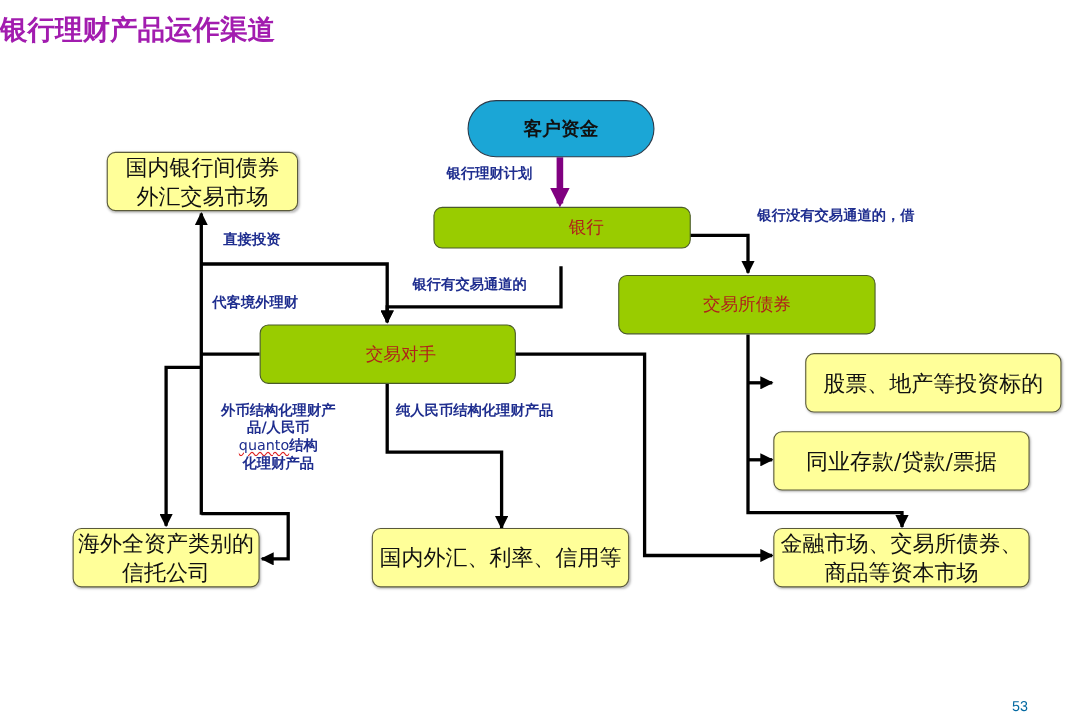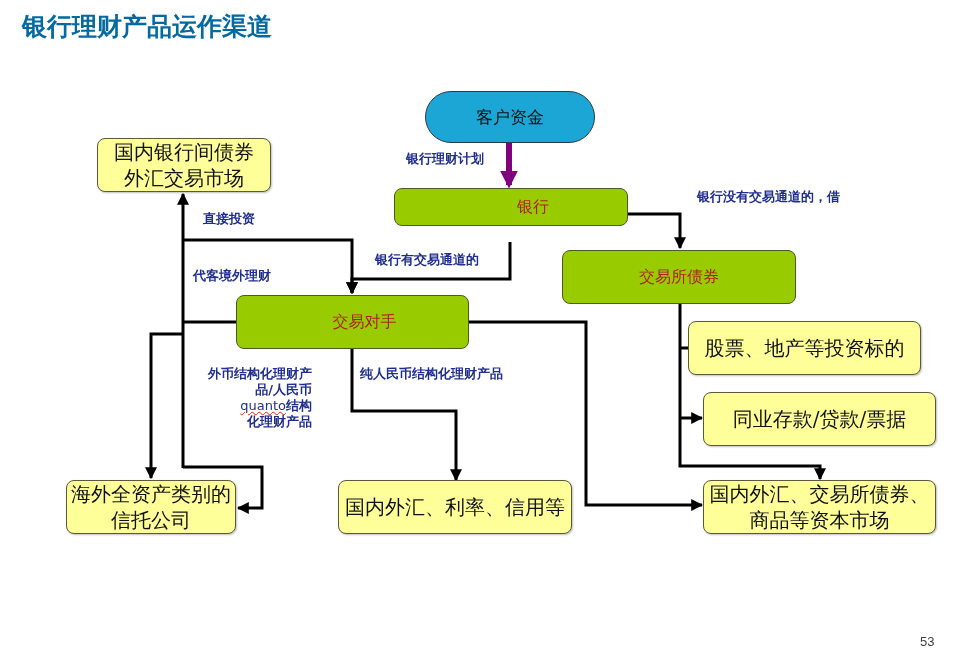--- a/index.html
+++ b/index.html
@@ -2,53 +2,53 @@
 <html><head>
 <meta charset="utf-8">
 <style>
   html, body { margin: 0; padding: 0; }
   body {
     width: 972px; height: 656px; position: relative; overflow: hidden;
     background: #ffffff;
     font-family: "DejaVu Sans", sans-serif;
   }
   .title {
-    position: absolute; left: 22px; top: 10px;
-    font-size: 25px; font-weight: bold; color: #0369a1;
+    position: absolute; left: 0; top: 10px;
+    font-size: 25px; font-weight: bold; color: #a21caf;
     font-family: "DejaVu Sans", sans-serif; letter-spacing: 0px;
   }
   .page-num {
     position: absolute; left: 920px; top: 634px;
-    font-size: 13px; color: #404040; font-family: "Liberation Sans", sans-serif;
+    font-size: 13px; color: #0369a1; font-family: "Liberation Sans", sans-serif;
   }
   svg.lines { position: absolute; left: 0; top: 0; }
   .node {
     position: absolute; box-sizing: border-box;
     display: flex; align-items: center; justify-content: center;
     text-align: center; font-family: "DejaVu Serif", serif;
   }
   .oval {
     background: #1ba6d6; border: 1.5px solid #2a3a4a; border-radius: 28px;
-    color: #111; font-size: 17px; font-weight: normal;
+    color: #111; font-size: 17px; font-weight: bold;
   }
   .green {
     background: #99cc00; border: 1.5px solid #4a5a2a; border-radius: 8px;
     color: #b0201a; font-size: 16px;
   }
   .yellow {
     background: #ffff99; border: 1.5px solid #5a5a3a; border-radius: 8px;
     color: #111; font-size: 20px; line-height: 26px;
     box-shadow: 1px 1px 2px rgba(0,0,0,0.25);
   }
   .label {
     position: absolute; font-family: "DejaVu Sans", sans-serif;
     color: #1f2e8f; font-weight: bold; font-size: 13px; line-height: 16px;
     white-space: nowrap;
   }
-  .label.center { text-align: right; }
+  .label.center { text-align: center; }
   .quanto { font-weight: normal; text-decoration: underline wavy #d22; text-decoration-thickness: 1px; }
 </style>
 </head>
 <body>
 
 <div class="title">银行理财产品运作渠道</div>
 
 <svg class="lines" width="972" height="656">
   <defs>
     <marker id="arr" viewBox="0 0 10 10" refX="9" refY="5" markerWidth="4" markerHeight="4" orient="auto">
@@ -98,39 +98,39 @@
 
 <div class="node green" style="left:236px;top:295px;width:233px;height:54px;padding-left:24px;">
   <span>交易对手</span>
 </div>
 
 <div class="node yellow" style="left:97px;top:138px;width:174px;height:54px;flex-direction:column;">
   <span>国内银行间债券</span>
   <span>外汇交易市场</span>
 </div>
 
-<div class="node yellow" style="left:688px;top:321px;width:233px;height:54px;">
+<div class="node yellow" style="left:732px;top:321px;width:233px;height:54px;">
   <span>股票、地产等投资标的</span>
 </div>
 
 <div class="node yellow" style="left:703px;top:392px;width:233px;height:54px;">
   <span>同业存款/贷款/票据</span>
 </div>
 
 <div class="node yellow" style="left:66px;top:480px;width:170px;height:54px;flex-direction:column;">
   <span>海外全资产类别的</span>
   <span>信托公司</span>
 </div>
 
 <div class="node yellow" style="left:338px;top:480px;width:234px;height:54px;">
   <span>国内外汇、利率、信用等</span>
 </div>
 
 <div class="node yellow" style="left:703px;top:480px;width:233px;height:54px;flex-direction:column;">
-  <span>国内外汇、交易所债券、</span>
+  <span>金融市场、交易所债券、</span>
   <span>商品等资本市场</span>
 </div>
 
 <div class="label" style="left:406px;top:151px;">银行理财计划</div>
 
 <div class="label center" style="left:680px;top:189px;width:160px;">
   <div>银行没有交易通道的，借</div>
 </div>
 
 <div class="label" style="left:375px;top:252px;">银行有交易通道的</div>

